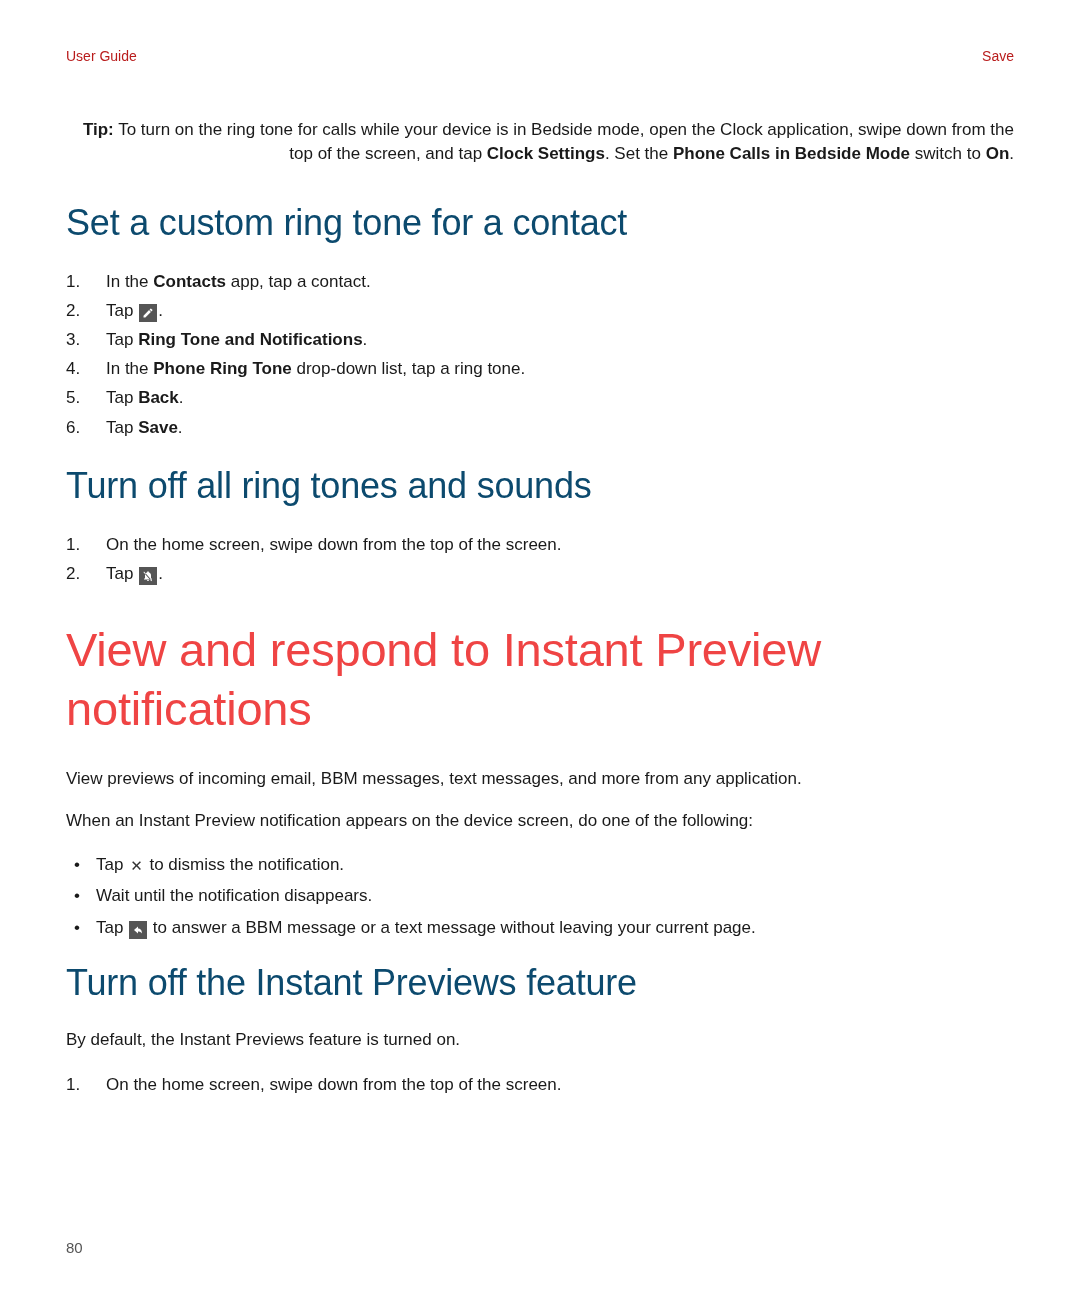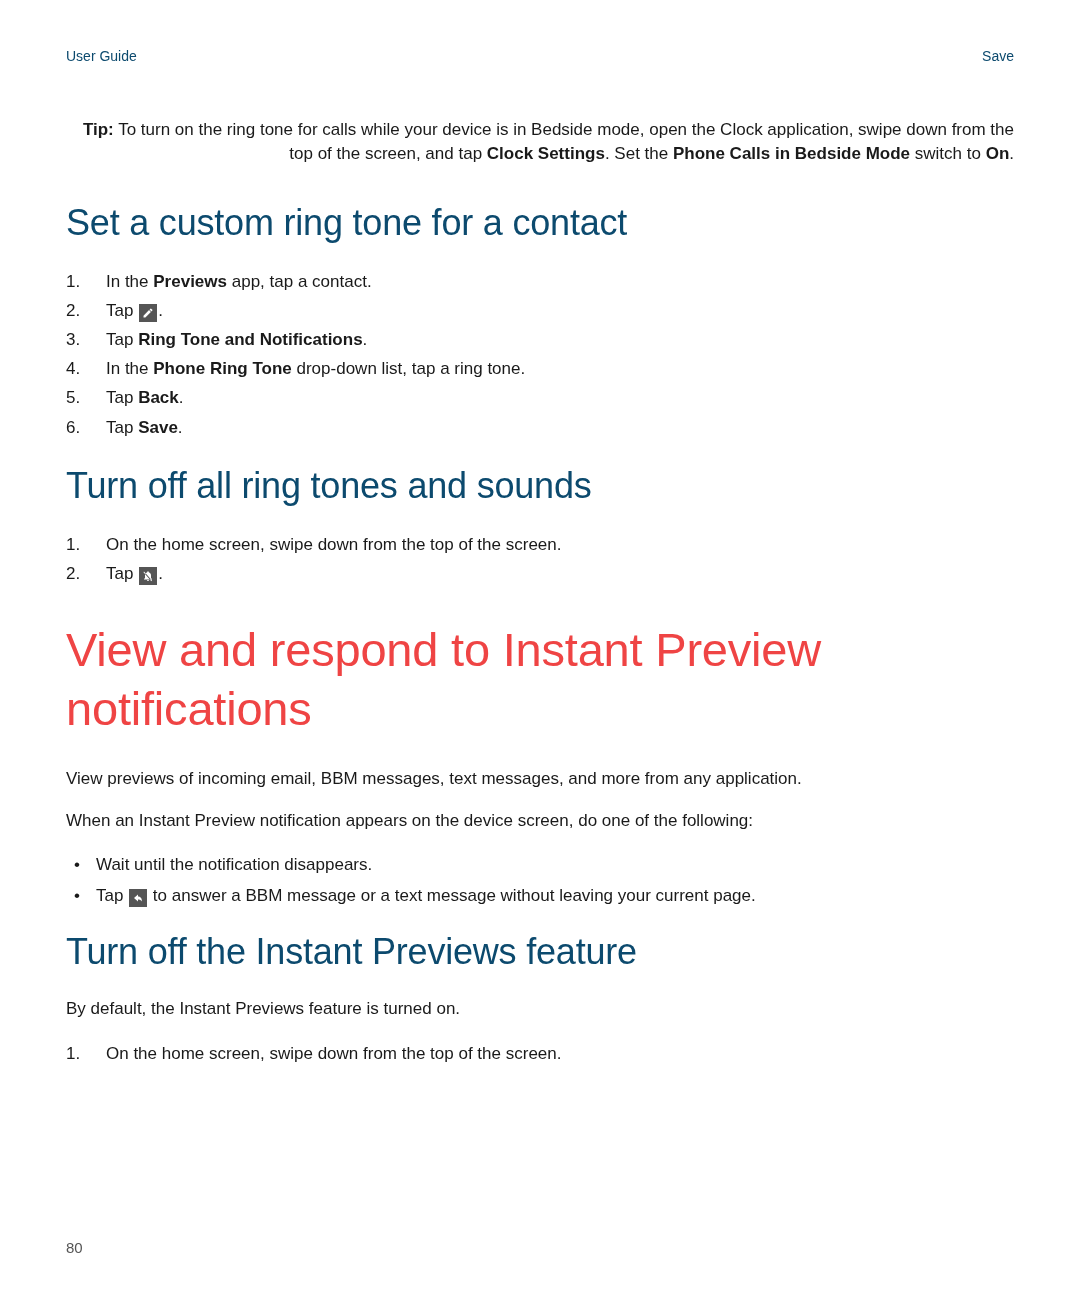--- a/index.html
+++ b/index.html
@@ -9,21 +9,21 @@
       background: #fff;
       font-family: "Helvetica Neue", Helvetica, Arial, sans-serif;
       color: #1a1a1a;
       padding: 48px 66px 30px 66px;
       position: relative;
     }
     .header {
       display: flex;
       justify-content: space-between;
       font-size: 14px;
-      color: #0c4a6e;
+      color: #b91c1c;
       margin-bottom: 54px;
     }
     .tip-para {
       font-size: 17px;
       line-height: 1.4;
       margin-bottom: 36px;
       text-align: right;
     }
     .tip-para b { font-weight: 700; }
     h2.section {
@@ -126,21 +126,21 @@
 </div>
 
 <p class="tip-para">
   <b>Tip:</b><span> To turn on the ring tone for calls while your device is in Bedside mode, open the Clock application, swipe down from the top of the screen, and tap </span><b>Clock Settings</b><span>. Set the </span><b>Phone Calls in Bedside Mode</b><span> switch to </span><b>On</b><span>.</span>
 </p>
 
 <h2 class="section">Set a custom ring tone for a contact</h2>
 
 <ol class="steps">
   <li>
-    <span>In the </span><b>Previews</b><span> app, tap a contact.</span>
+    <span>In the </span><b>Contacts</b><span> app, tap a contact.</span>
   </li>
   <li>
     <span>Tap </span><span class="icon-box">
         <svg viewBox="0 0 24 24">
           <path d="M3 17.25V21h3.75L17.81 9.94l-3.75-3.75L3 17.25zM20.71 7.04a1 1 0 0 0 0-1.41l-2.34-2.34a1 1 0 0 0-1.41 0l-1.83 1.83 3.75 3.75 1.83-1.83z"></path>
         </svg>
       </span><span>.</span>
   </li>
   <li>
     <span>Tap </span><b>Ring Tone and Notifications</b><span>.</span>
@@ -168,20 +168,23 @@
       </span><span>.</span>
   </li>
 </ol>
 
 <h1 class="chapter">View and respond to Instant Preview notifications</h1>
 
 <p class="body">View previews of incoming email, BBM messages, text messages, and more from any application.</p>
 <p class="body">When an Instant Preview notification appears on the device screen, do one of the following:</p>
 
 <ul class="bullets">
+  <li>
+    <span>Tap </span><span class="icon-x">✕</span><span> to dismiss the notification.</span>
+  </li>
   <li>Wait until the notification disappears.</li>
   <li>
     <span>Tap </span><span class="icon-box">
         <svg viewBox="0 0 24 24">
           <path d="M20 12l-8-7v4C6 9 4 14 4 19c2-3 5-4 8-4v4l8-7z" transform="scale(-1,1) translate(-24,0)"></path>
         </svg>
       </span><span> to answer a BBM message or a text message without leaving your current page.</span>
   </li>
 </ul>
 

